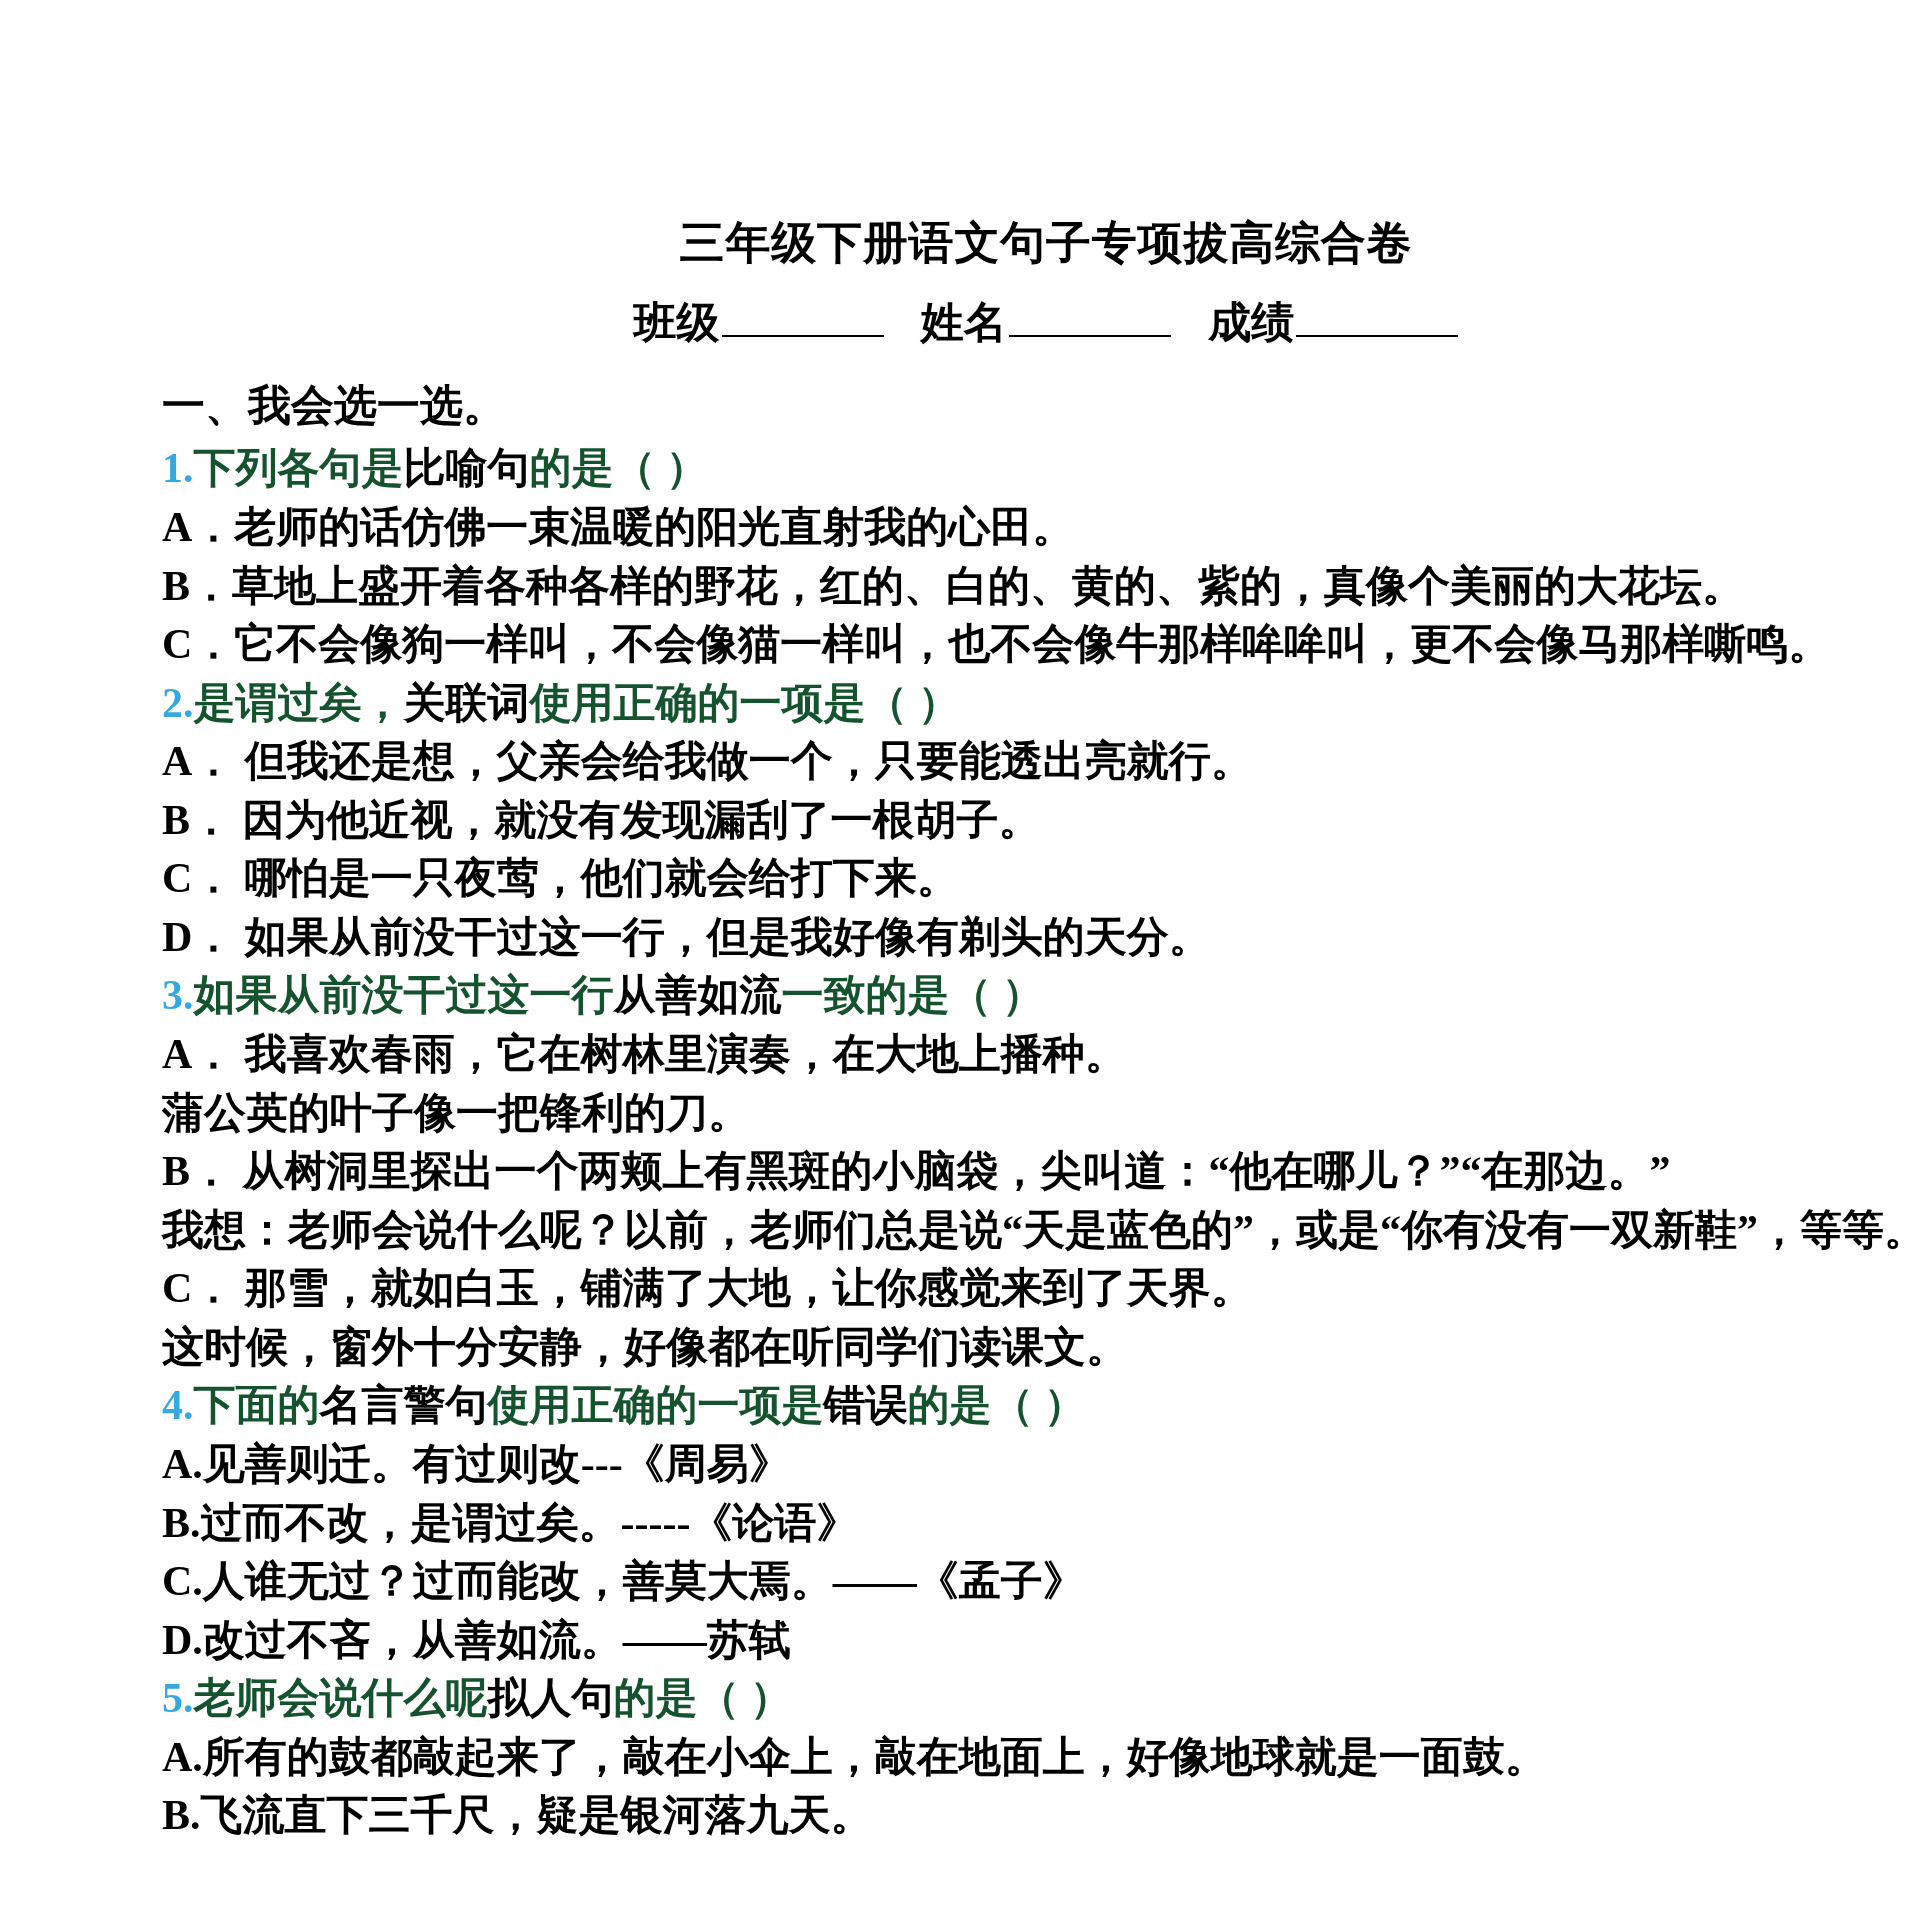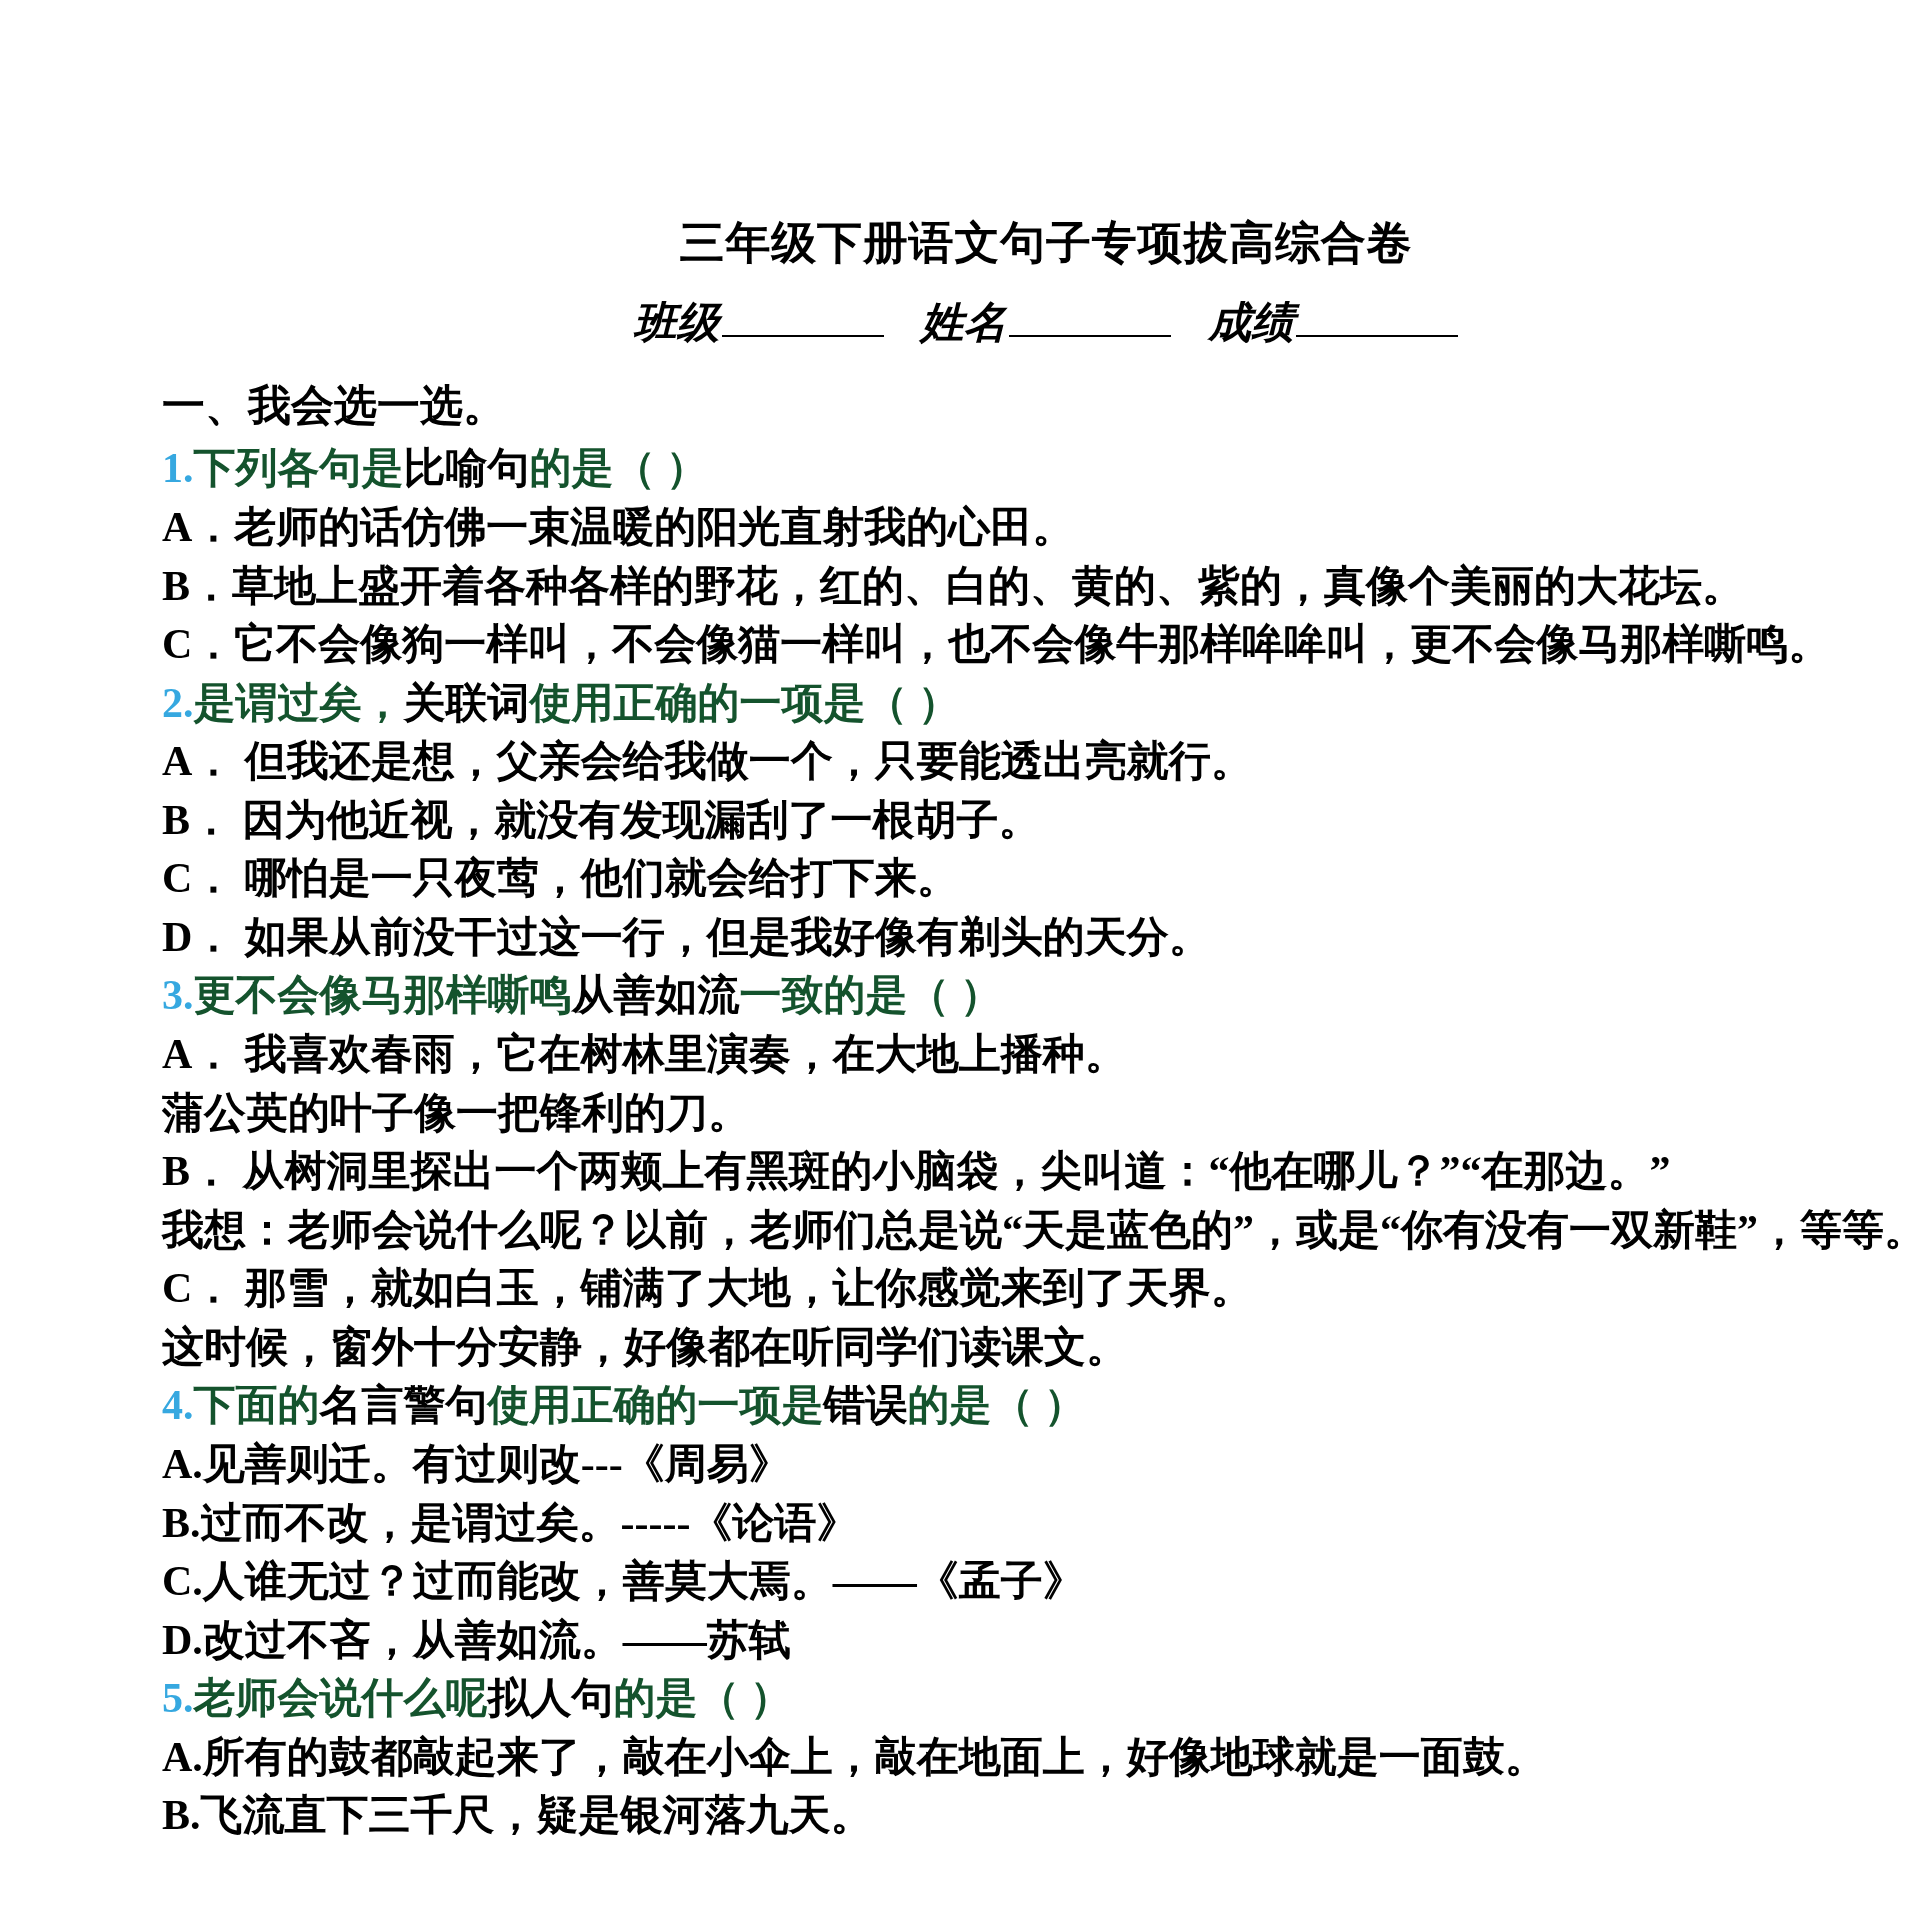--- a/index.html
+++ b/index.html
@@ -41,21 +41,21 @@
     gap: 37px;
     font-size: 43px;
     font-weight: 700;
     margin: 0 0 25.4px 0;
   }
   .info-item {
     display: inline-flex;
     align-items: baseline;
     white-space: nowrap;
   }
-  .info-label { font-weight: 700; font-style: italic; }
+  .info-label { font-weight: 700; }
   .blank-line {
     display: inline-block;
     width: 162px;
     border-bottom: 2.3px solid #000;
     margin-left: 2.3px;
     height: 0.9em;
   }
   .section-head {
     font-size: 43px;
     font-weight: 700;
@@ -120,21 +120,21 @@
 
     <div class="q">
       <span class="num">2.</span><span class="plain">是谓过矣，</span><span class="hl-pink">关联词</span><span class="plain">使用正确的一项是（            ）</span>
     </div>
     <div class="opt">A． 但我还是想，父亲会给我做一个，只要能透出亮就行。</div>
     <div class="opt">B． 因为他近视，就没有发现漏刮了一根胡子。</div>
     <div class="opt">C． 哪怕是一只夜莺，他们就会给打下来。</div>
     <div class="opt">D． 如果从前没干过这一行，但是我好像有剃头的天分。</div>
 
     <div class="q">
-      <span class="num">3.</span><span class="plain">更不会像马那样嘶鸣</span><span class="hl-pink">从善如流</span><span class="plain">一致的是（            ）</span>
+      <span class="num">3.</span><span class="plain">如果从前没干过这一行</span><span class="hl-pink">从善如流</span><span class="plain">一致的是（            ）</span>
     </div>
     <div class="opt">A． 我喜欢春雨，它在树林里演奏，在大地上播种。</div>
     <div class="cont">蒲公英的叶子像一把锋利的刀。</div>
     <div class="opt">B． 从树洞里探出一个两颊上有黑斑的小脑袋，尖叫道：“他在哪儿？”“在那边。”</div>
     <div class="cont">我想：老师会说什么呢？以前，老师们总是说“天是蓝色的”，或是“你有没有一双新鞋”，等等。</div>
     <div class="opt">C． 那雪，就如白玉，铺满了大地，让你感觉来到了天界。</div>
     <div class="cont"> 这时候，窗外十分安静，好像都在听同学们读课文。</div>
 
     <div class="q">
       <span class="num">4.</span><span class="plain">下面的</span><span class="hl-pink">名言警句</span><span class="plain">使用正确的一项是</span><span class="hl-pink">错误</span><span class="plain">的是（      ）</span>

